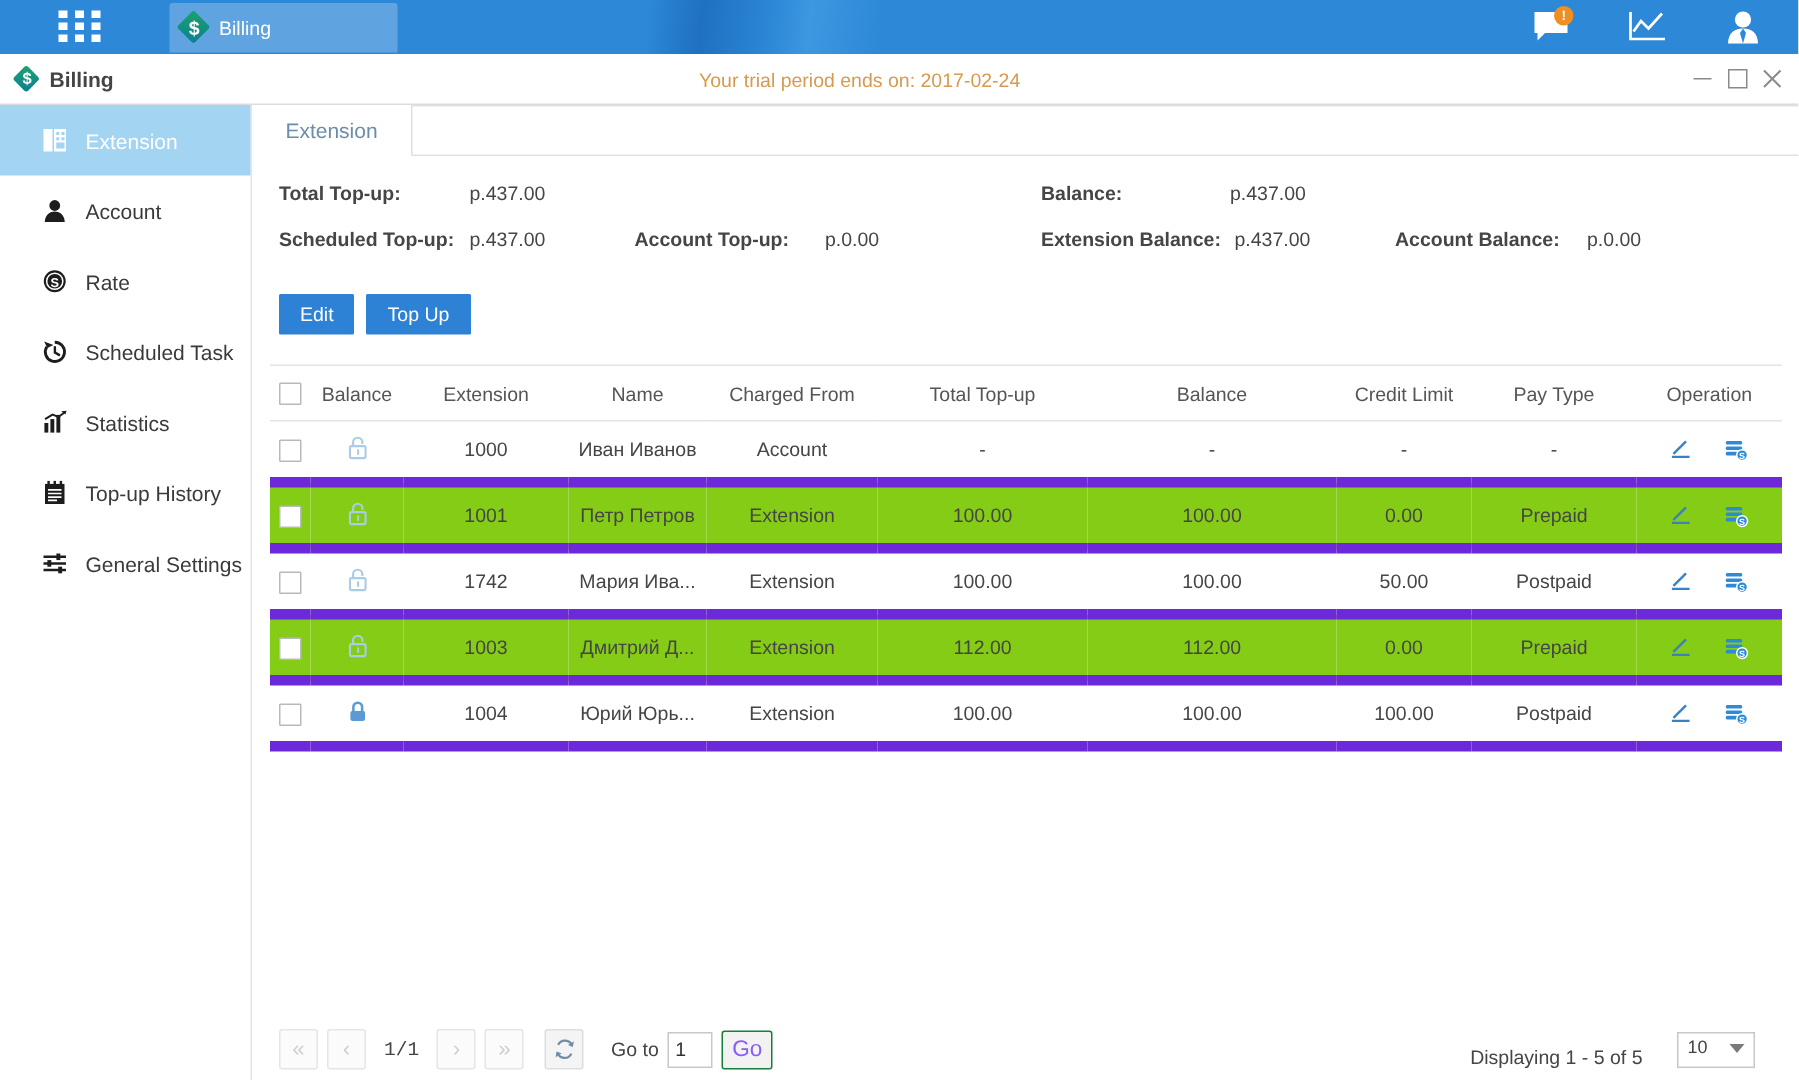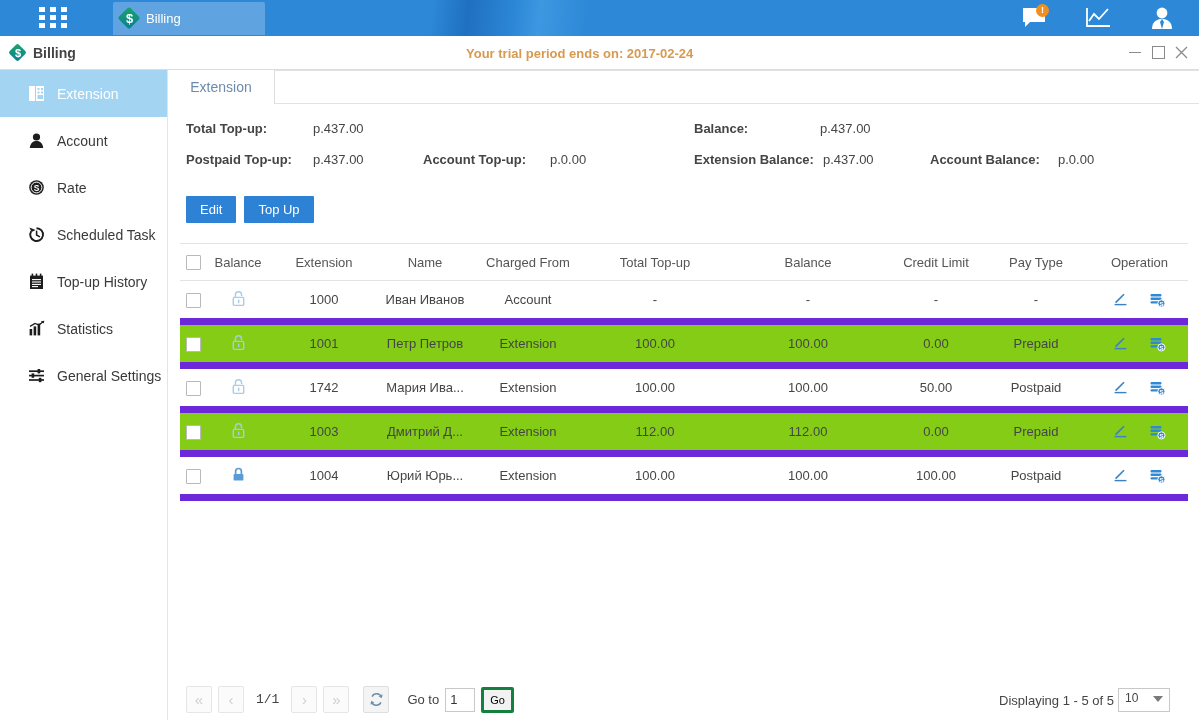--- a/index.html
+++ b/index.html
@@ -29,21 +29,21 @@
 
   
   .titlebar{position:absolute;left:0;top:36px;width:1199px;height:33px;background:#fff;
     border-bottom:1px solid #dcdcdc;}
   .tb-icon{position:absolute;left:9px;top:8px;width:18px;height:18px;}
   .tb-icon .dm{position:absolute;left:2px;top:2px;width:13px;height:13px;
     background:linear-gradient(135deg,#1ba56c,#0b7f95);transform:rotate(45deg);border-radius:2px;}
   .tb-icon .ds{position:absolute;left:0;top:0;width:18px;height:18px;line-height:18px;
     text-align:center;color:#fff;font-weight:bold;font-size:11px;}
   .tb-title{position:absolute;left:33px;top:9px;font-size:14px;font-weight:bold;color:#444;}
-  .tb-trial{position:absolute;left:466px;top:10px;font-size:13px;color:#d79a4f;font-weight:bold;}
+  .tb-trial{position:absolute;left:466px;top:10px;font-size:13px;color:#d79a4f;}
   .win-ctrl{position:absolute;top:0;height:33px;display:flex;align-items:center;justify-content:center;
     width:22px;color:#8a8a8a;font-size:14px;}
   .win-min{right:53px;} .win-max{right:30px;} .win-close{right:7px;}
   .win-max .sq{width:11px;height:11px;border:1px solid #8a8a8a;display:block;}
   .win-min .ln{width:12px;height:1px;background:#8a8a8a;display:block;}
 
   
   .bodywrap{position:absolute;left:0;top:70px;width:1199px;height:650px;display:flex;}
   .sidebar{width:167px;height:650px;background:#fff;border-right:1px solid #e4e4e4;}
   .side-item{height:47px;display:flex;align-items:center;padding-left:27px;gap:11px;
@@ -79,23 +79,23 @@
 
   .pager{position:absolute;left:0;right:0;top:575px;height:75px;}
   .pbar{position:absolute;left:18px;top:7px;display:flex;align-items:center;gap:6px;}
   .pbtn{width:24px;height:25px;border:1px solid #e6e6e6;background:#fbfbfb;color:#cfcfcf;
     font-size:15px;display:flex;align-items:center;justify-content:center;border-radius:2px;}
   .pbtn.en{color:#6f6f6f;background:#f4f4f4;border-color:#dedede;}
   .pinfo{font-size:13px;color:#434343;margin:0 6px;font-family:Liberation Mono, monospace;}
   .goto{font-size:13px;color:#434343;margin-left:12px;}
   .pinput{width:30px;height:24px;border:1px solid #c8c8c8;background:#fff;font-size:13px;
     color:#333;padding:0 4px;box-sizing:border-box;font-family:"Liberation Sans",sans-serif;}
-  .gobtn{height:26px;border:3px solid #15803d;background:#f2f2f2;color:#000000;font-size:11px;
+  .gobtn{height:26px;border:1px solid #15803d;background:#f2f2f2;color:#8b5cf6;font-size:15px;
     padding:0 6px;cursor:pointer;border-radius:2px;}
-  .pright{position:absolute;right:29px;top:9px;display:flex;align-items:center;gap:4px;}
+  .pright{position:absolute;right:29px;top:9px;display:flex;align-items:flex-end;gap:23px;}
   .disp{font-size:13px;color:#454545;}
   .psel{width:50px;height:22px;border:1px solid #c8c8c8;background:#fff;position:relative;}
   .psel .v{position:absolute;left:6px;top:2px;font-size:12px;color:#444;}
   .psel .ar{position:absolute;right:6px;top:7px;width:0;height:0;border-left:5px solid transparent;
     border-right:5px solid transparent;border-top:6px solid #7a7a7a;}
 </style>
 </head>
 <body>
 
 <div class="app">
@@ -213,53 +213,53 @@
             <path d="M1.4 1.6 L3.6 6.0 L7.6 4.0 Z" fill="#1d1d1d"></path>
             <path d="M8.6 5.4 V9 L11.4 10.6" stroke="#1d1d1d" stroke-width="1.6" fill="none" stroke-linecap="round"></path>
           </svg>
         </span>
         <span>Scheduled Task</span>
       </div>
 
       <div class="side-item">
         <span class="side-ico">
           <svg width="17" height="17" viewBox="0 0 17 17">
+            <rect x="1.6" y="9" width="2.6" height="6.4" fill="#1d1d1d"></rect>
+            <rect x="5.6" y="6.4" width="2.6" height="9" fill="#1d1d1d"></rect>
+            <rect x="9.6" y="3.6" width="2.6" height="11.8" fill="#1d1d1d"></rect>
+            <path d="M2 6.4 L7 3.4 L11 5 L15.4 1.6" stroke="#1d1d1d" stroke-width="1.3" fill="none"></path>
+            <path d="M16.4 0.8 L12.8 1.2 L15.6 3.4 Z" fill="#1d1d1d"></path>
+          </svg>
+        </span>
+        <span>Statistics</span>
+      </div>
+
+      <div class="side-item">
+        <span class="side-ico">
+          <svg width="17" height="17" viewBox="0 0 17 17">
             <rect x="2" y="2.6" width="13" height="13.4" fill="#1d1d1d"></rect>
             <g stroke="#fff" stroke-width="1.1">
               <path d="M4 6.6 H13"></path>
                 <path d="M4 9 H13"></path>
                 <path d="M4 11.4 H13"></path>
                 <path d="M4 13.6 H10"></path>
             </g>
             <g fill="#1d1d1d">
                 <rect x="3.6" y="0.6" width="1.6" height="3"></rect>
                 <rect x="7.7" y="0.6" width="1.6" height="3"></rect>
                 <rect x="11.8" y="0.6" width="1.6" height="3"></rect>
               </g>
           </svg>
         </span>
         <span>Top-up History</span>
       </div>
 
       <div class="side-item">
         <span class="side-ico">
           <svg width="17" height="17" viewBox="0 0 17 17">
-            <rect x="1.6" y="9" width="2.6" height="6.4" fill="#1d1d1d"></rect>
-            <rect x="5.6" y="6.4" width="2.6" height="9" fill="#1d1d1d"></rect>
-            <rect x="9.6" y="3.6" width="2.6" height="11.8" fill="#1d1d1d"></rect>
-            <path d="M2 6.4 L7 3.4 L11 5 L15.4 1.6" stroke="#1d1d1d" stroke-width="1.3" fill="none"></path>
-            <path d="M16.4 0.8 L12.8 1.2 L15.6 3.4 Z" fill="#1d1d1d"></path>
-          </svg>
-        </span>
-        <span>Statistics</span>
-      </div>
-
-      <div class="side-item">
-        <span class="side-ico">
-          <svg width="17" height="17" viewBox="0 0 17 17">
             <g stroke="#1d1d1d" stroke-width="1.7">
               <path d="M1 4.2 H16"></path>
                 <path d="M1 8.6 H16"></path>
                 <path d="M1 13 H16"></path>
             </g>
             <g fill="#1d1d1d">
               <rect x="9.6" y="2" width="2.6" height="4.4"></rect>
               <rect x="3.6" y="6.4" width="2.6" height="4.4"></rect>
               <rect x="10.8" y="10.8" width="2.6" height="4.4"></rect>
             </g>
@@ -279,21 +279,21 @@
       </div>
 
       <div class="content">
 
         <div class="sum">
           <span class="k r1" style="left:18px">Total Top-up:</span>
           <span class="r1" style="left:145px">p.437.00</span>
           <span class="k r1" style="left:526px">Balance:</span>
           <span class="r1" style="left:652px">p.437.00</span>
 
-          <span class="k r2" style="left:18px">Postpaid Top-up:</span>
+          <span class="k r2" style="left:18px">Scheduled Top-up:</span>
           <span class="r2" style="left:145px">p.437.00</span>
           <span class="k r2" style="left:255px">Account Top-up:</span>
           <span class="r2" style="left:382px">p.0.00</span>
           <span class="k r2" style="left:526px">Extension Balance:</span>
           <span class="r2" style="left:655px">p.437.00</span>
           <span class="k r2" style="left:762px">Account Balance:</span>
           <span class="r2" style="left:890px">p.0.00</span>
         </div>
 
         <div class="btnrow">

